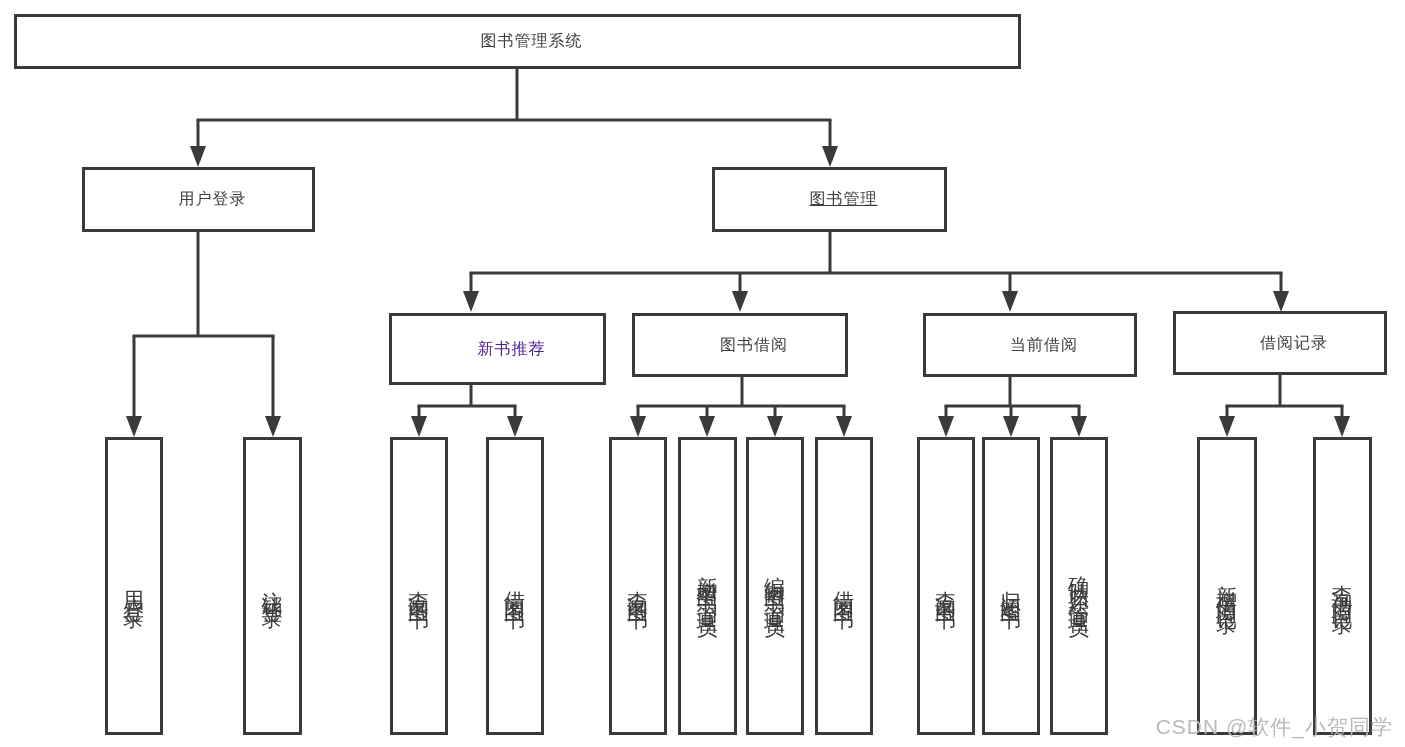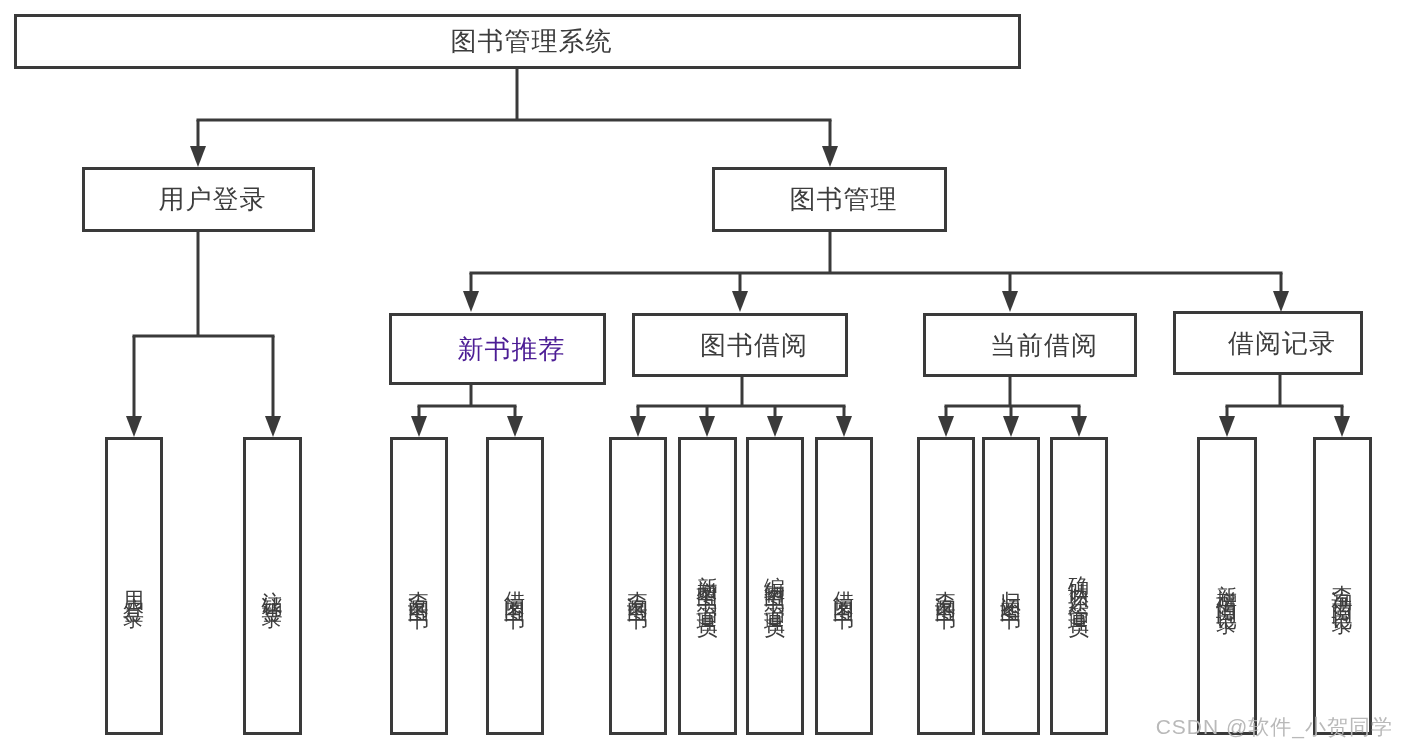--- a/index.html
+++ b/index.html
@@ -27,21 +27,21 @@
     box-sizing: border-box;
     border: 3px solid #3a3a3a;
     background: #ffffff;
     display: flex;
     align-items: center;
     justify-content: center;
     color: #3d3d3d;
     text-align: center;
   }
   .node.horizontal {
-    font-size: 26px;
+    font-size: 16px;
     letter-spacing: 1px;
     white-space: nowrap;
     padding-left: 28px;
   }
   .node.vertical {
     font-size: 21px;
     writing-mode: vertical-rl;
     letter-spacing: 6px;
     line-height: 1.1;
   }
@@ -113,33 +113,33 @@
       <line x1="1342" y1="406" x2="1342" y2="419" stroke="#3a3a3a" stroke-width="3"></line>
       <polygon points="1334,416 1350,416 1342,437" fill="#3a3a3a"></polygon>
     </svg>
   <div id="nodes-layer">
       <div class="node horizontal" style="left: 14px; top: 14px; width: 1007px; height: 55px; border-color: rgb(58, 58, 58); color: rgb(61, 61, 61);">
         <span>图书管理系统</span>
       </div>
       <div class="node horizontal" style="left: 82px; top: 167px; width: 233px; height: 65px; border-color: rgb(58, 58, 58); color: rgb(61, 61, 61);">
         <span>用户登录</span>
       </div>
-      <div class="node horizontal" style="left: 712px; top: 167px; width: 235px; height: 65px; border-color: rgb(58, 58, 58); color: rgb(61, 61, 61);">
+      <div class="node horizontal" style="left: 712px; top: 167px; width: 235px; height: 65px; border-color: rgb(58, 58, 58); color: rgb(61, 61, 61); text-decoration: underline;">
         <span>图书管理</span>
       </div>
       <div class="node horizontal" style="left: 363px; top: 313px; width: 217px; height: 72px; border-color: rgb(58, 58, 58); color: #4c1d95; margin-left: 26px;">
         <span>新书推荐</span>
       </div>
       <div class="node horizontal" style="left: 632px; top: 313px; width: 216px; height: 64px; border-color: rgb(58, 58, 58); color: rgb(61, 61, 61); font-family: Liberation Mono, monospace;">
         <span>图书借阅</span>
       </div>
       <div class="node horizontal" style="left: 903px; top: 313px; width: 214px; height: 64px; border-color: rgb(58, 58, 58); color: rgb(61, 61, 61); margin-left: 20px;">
         <span>当前借阅</span>
       </div>
-      <div class="node horizontal" style="left: 1173px; top: 311px; width: 190px; height: 64px; border-color: rgb(58, 58, 58); color: rgb(61, 61, 61);">
+      <div class="node horizontal" style="left: 1173px; top: 311px; width: 214px; height: 64px; border-color: rgb(58, 58, 58); color: rgb(61, 61, 61);">
         <span>借阅记录</span>
       </div>
       <div class="node vertical" style="left: 105px; top: 437px; width: 58px; height: 298px; border-color: rgb(58, 58, 58); color: rgb(61, 61, 61);">
         <span>用户登录</span>
       </div>
       <div class="node vertical" style="left: 243px; top: 437px; width: 59px; height: 298px; border-color: rgb(58, 58, 58); color: rgb(61, 61, 61);">
         <span>注销登录</span>
       </div>
       <div class="node vertical" style="left: 390px; top: 437px; width: 58px; height: 298px; border-color: rgb(58, 58, 58); color: rgb(61, 61, 61);">
         <span>查询图书</span>

